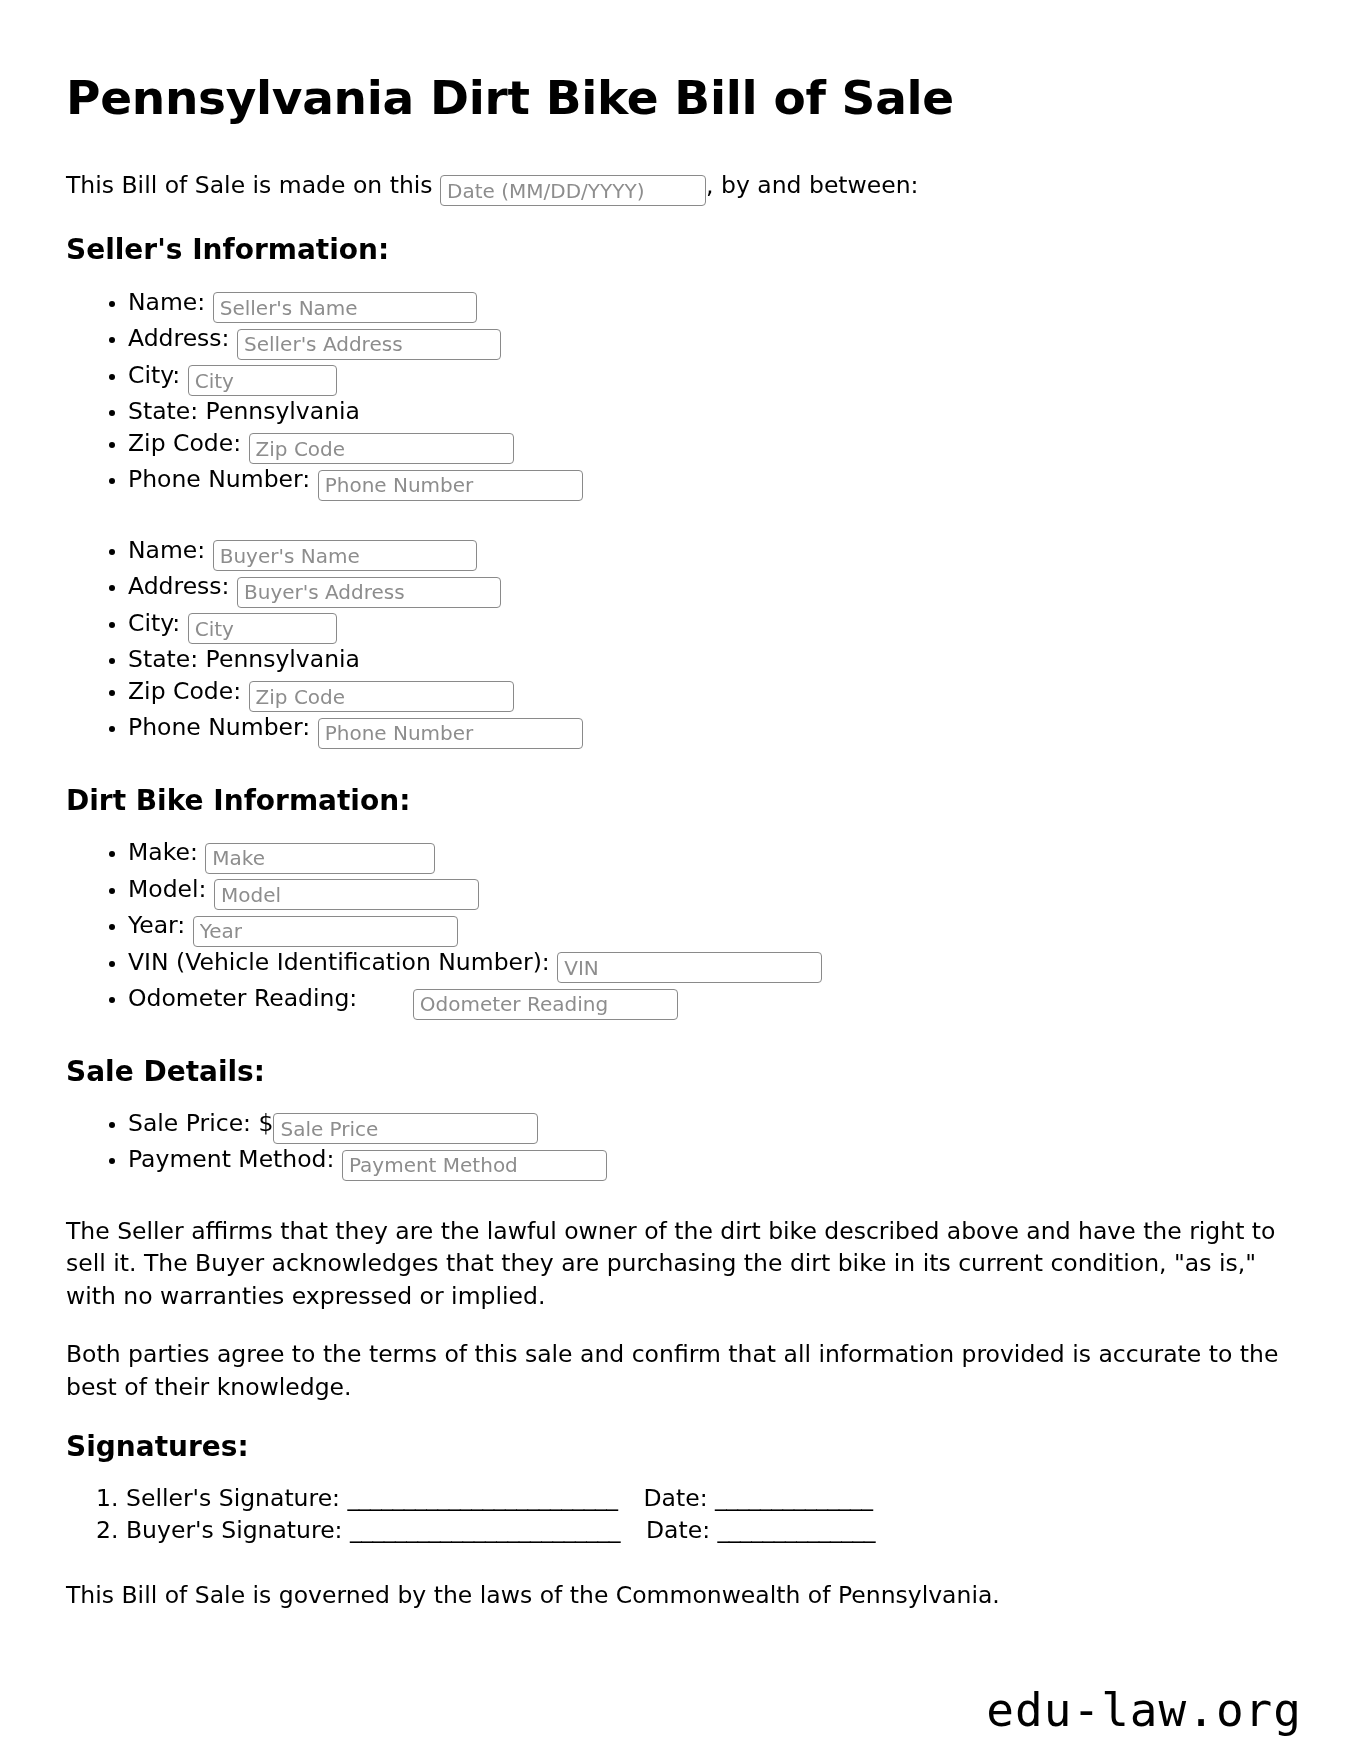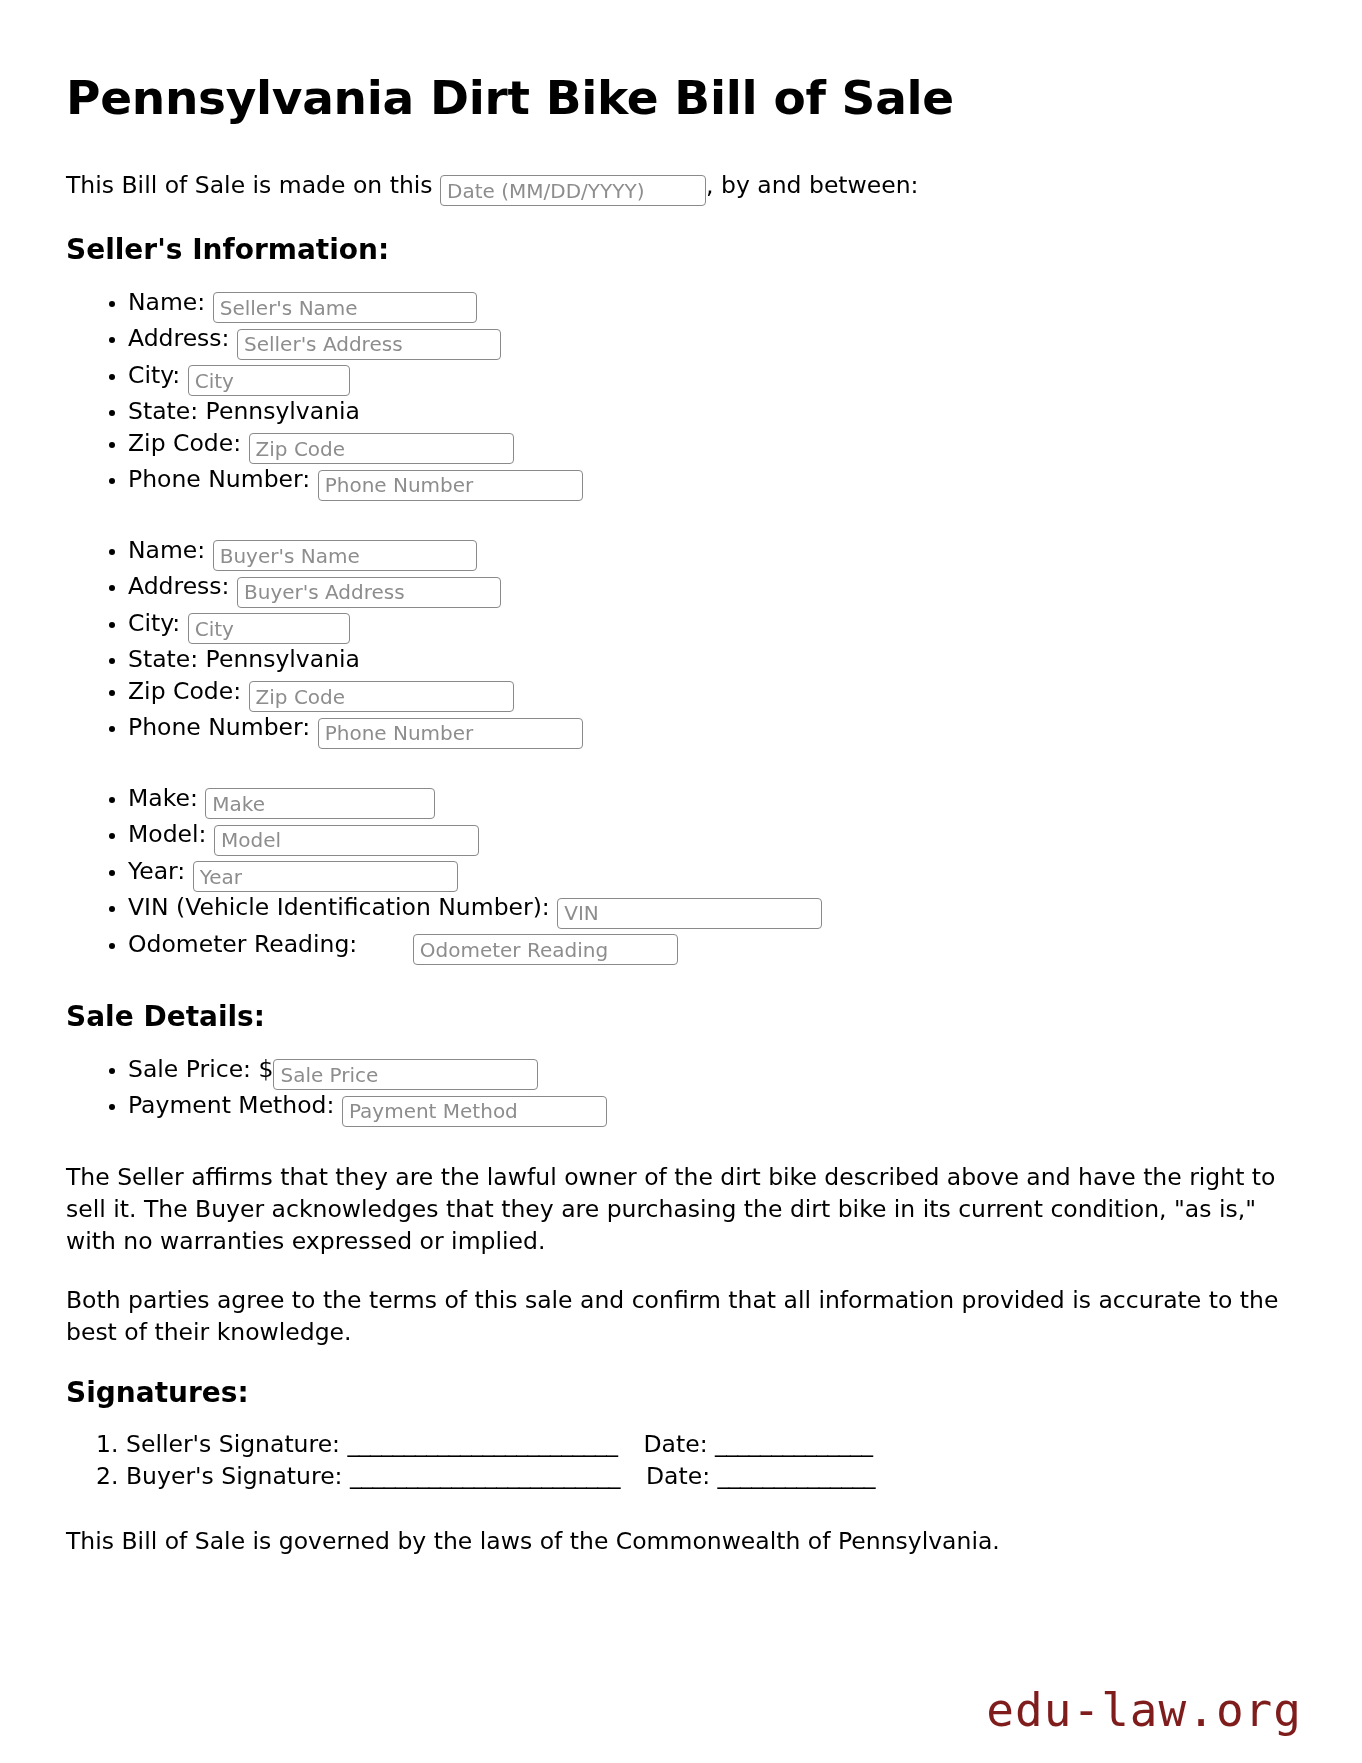--- a/index.html
+++ b/index.html
@@ -85,41 +85,41 @@
     outline: none;
   }
   input.fld::placeholder {
     color: #8d8d8d;
     opacity: 1;
   }
 
   .w-date { width: 266px; }
   .w-name { width: 264px; }
   .w-address { width: 264px; }
-  .w-city { width: 162px; }
+  .w-city { width: 149px; }
   .w-zip { width: 265px; }
   .w-phone { width: 265px; }
   .w-make { width: 230px; }
   .w-model { width: 265px; }
   .w-year { width: 265px; }
   .w-vin { width: 265px; }
   .w-odo { width: 265px; margin-left: 48px; }
   .w-price { width: 265px; }
   .w-payment { width: 265px; }
 
   .sig-gap { display: inline-block; width: 26px; }
   .blank { white-space: pre; letter-spacing: -0.5px; }
 
   .watermark {
     position: absolute;
     right: 60px;
     bottom: 26px;
     font-family: "DejaVu Sans Mono", "Liberation Mono", monospace;
     font-size: 46px;
-    color: #7f1d1d;
+    color: #000000;
     letter-spacing: 1px;
     white-space: nowrap;
   }
 </style>
 </head>
 <body>
 
 <div class="page">
 
   <h1 class="doc-title">Pennsylvania Dirt Bike Bill of Sale</h1>
@@ -138,20 +138,21 @@
 
   <ul class="field-list">
     <li><span class="label">Name: </span><input class="fld w-name" type="text" placeholder="Buyer's Name" style=""></li>
     <li><span class="label">Address: </span><input class="fld w-address" type="text" placeholder="Buyer's Address" style=""></li>
     <li><span class="label">City: </span><input class="fld w-city" type="text" placeholder="City" style=""></li>
     <li><span class="label">State: Pennsylvania</span></li>
     <li><span class="label">Zip Code: </span><input class="fld w-zip" type="text" placeholder="Zip Code" style=""></li>
     <li><span class="label">Phone Number: </span><input class="fld w-phone" type="text" placeholder="Phone Number" style=""></li>
   </ul>
 
+  <h2 class="section-head">Dirt Bike Information:</h2>
   <ul class="field-list">
     <li><span class="label">Make: </span><input class="fld w-make" type="text" placeholder="Make" style=""></li>
     <li><span class="label">Model: </span><input class="fld w-model" type="text" placeholder="Model" style=""></li>
     <li><span class="label">Year: </span><input class="fld w-year" type="text" placeholder="Year" style=""></li>
     <li><span class="label">VIN (Vehicle Identification Number): </span><input class="fld w-vin" type="text" placeholder="VIN" style=""></li>
     <li><span class="label">Odometer Reading: </span><input class="fld w-odo" type="text" placeholder="Odometer Reading" style=""></li>
   </ul>
 
   <h2 class="section-head">Sale Details:</h2>
   <ul class="field-list">

